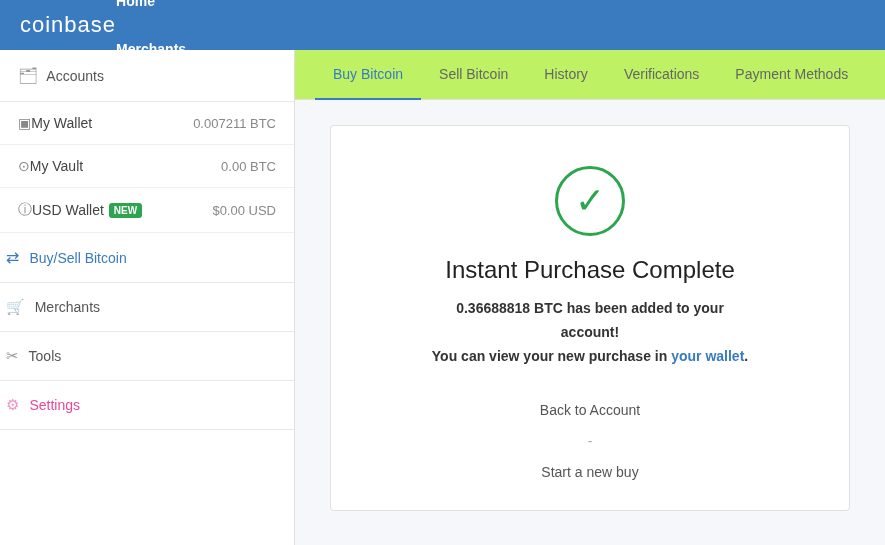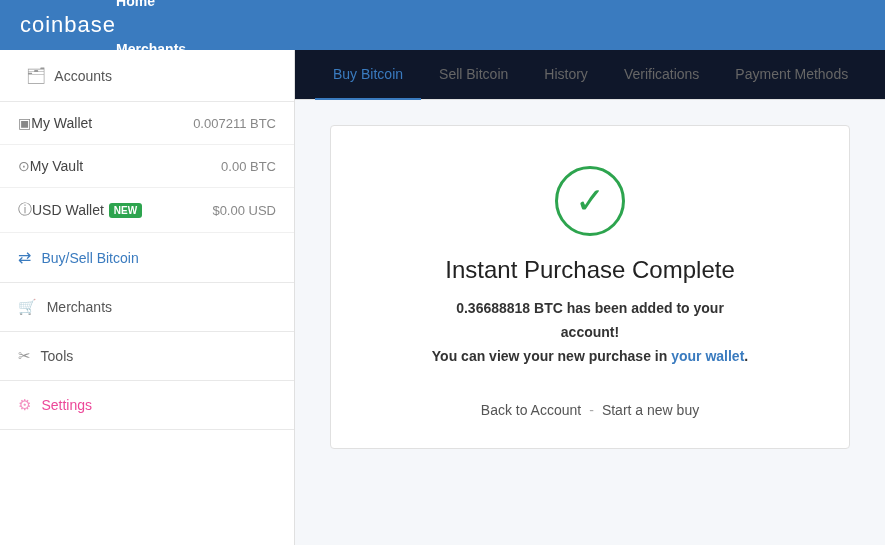--- a/index.html
+++ b/index.html
@@ -42,21 +42,21 @@
     .sidebar {
       width: 295px;
       background: white;
       border-right: 1px solid #e0e0e0;
       flex-shrink: 0;
     }
     .sidebar-section-header {
       display: flex;
       align-items: center;
       gap: 8px;
-      padding: 16px 26px;
+      padding: 16px 18px;
       border-bottom: 1px solid #e8e8e8;
       color: #555;
       font-weight: 500;
       font-size: 14px;
     }
     .sidebar-item {
       display: flex;
       align-items: center;
       justify-content: space-between;
       padding: 13px 18px;
@@ -78,21 +78,21 @@
       font-size: 10px;
       font-weight: bold;
       padding: 2px 5px;
       border-radius: 3px;
       margin-left: 5px;
     }
     .sidebar-nav-item {
       display: flex;
       align-items: center;
       gap: 10px;
-      padding: 15px 18px;
+      padding: 15px 6px;
       border-bottom: 1px solid #e8e8e8;
       cursor: pointer;
       color: #3a7bbf;
       font-size: 14px;
     }
 
     
     .icon-cabinet::before { content: '🗂'; font-size: 16px; opacity: 0.6; }
     .icon-wallet::before { content: '▣'; font-size: 14px; color: #888; }
     .icon-vault::before { content: '⊙'; font-size: 14px; color: #888; }
@@ -102,21 +102,21 @@
     .icon-tools::before { content: '✂'; font-size: 15px; opacity: 0.6; }
     .icon-settings::before { content: '⚙'; font-size: 15px; opacity: 0.6; }
 
     
     .main {
       flex: 1;
       background: #f5f7fa;
       overflow: auto;
     }
     .tabs {
-      background: #0f172a;
+      background: #bef264;
       display: flex;
       border-bottom: 1px solid #e0e0e0;
       padding: 0 20px;
     }
     .tab {
       padding: 16px 18px;
       cursor: pointer;
       color: #666;
       font-size: 14px;
       border-bottom: 2px solid transparent;
@@ -177,24 +177,25 @@
       color: #333;
       margin-bottom: 28px;
     }
     .purchase-sub a {
       color: #3a7bbf;
       text-decoration: none;
     }
     .card-actions {
       display: flex;
       align-items: center;
-      gap: 8px;
+      gap: 15px;
       color: #555;
       font-size: 14px;
       margin-top: 10px;
+      flex-direction: column;
     }
     .action-link {
       color: #555;
       cursor: pointer;
       text-decoration: none;
     }
     .action-sep {
       color: #aaa;
     }
   </style>

